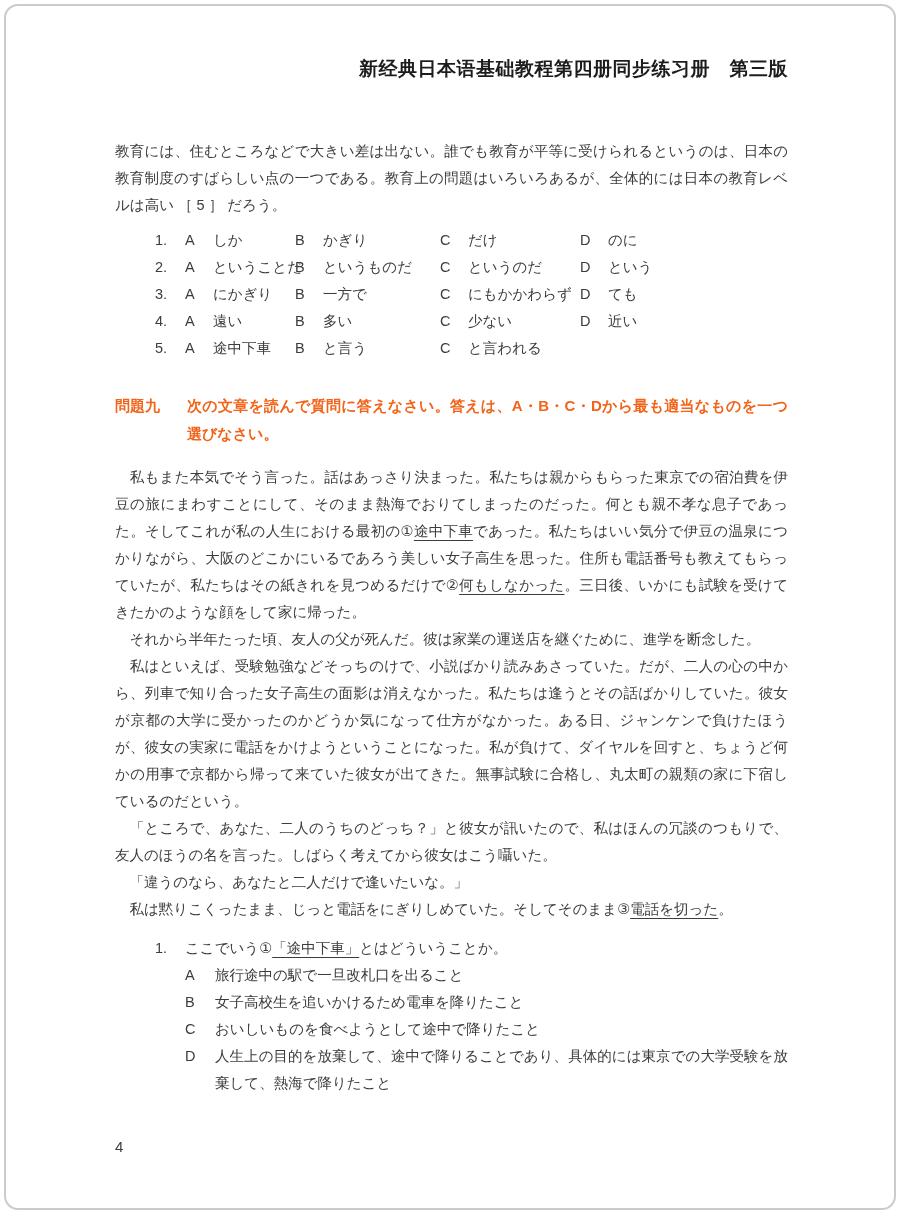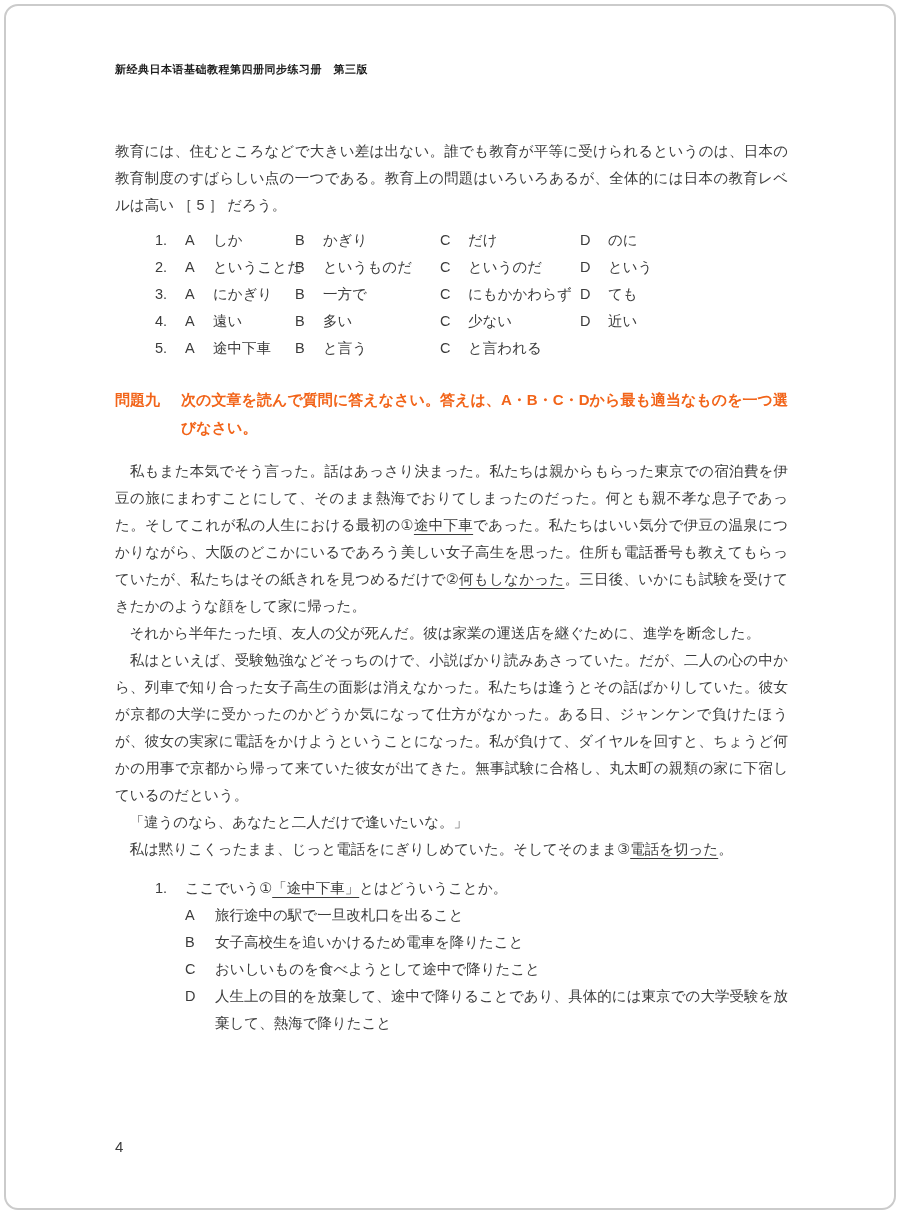--- a/index.html
+++ b/index.html
@@ -13,49 +13,51 @@
     position:absolute; top:4px; left:4px; right:4px; bottom:4px;
     background:#ffffff;
     border:2px solid #cbcbcb;
     border-radius:14px;
     padding:54px 106px 0 109px;
     font-size:14.5px;
     line-height:27px;
     overflow:hidden;
   }
   .header {
-    font-size:11px;
+    font-size:19px;
     line-height:18px;
     font-weight:700;
     color:#1c1c1c;
     letter-spacing:0.5px;
     margin-bottom:60px;
+    text-align:right;
   }
   .para { text-align:justify; }
   .u { text-decoration:underline; text-underline-offset:3.5px;margin-top:16px; }
 
   
   .cloze-table { margin-top:8px; padding-left:40px; }
   .cloze-row {
     display:grid;
     grid-template-columns:30px 110px 145px 140px auto;
     line-height:27px;
     white-space:nowrap;
   }
   .c-num { }
   .c-letter { display:inline-block; width:28px; }
 
   
   .prompt {
-    margin-top:24px;
+    margin-top:30px;
     display:flex;
     color:var(--accent,#f26419);
     font-size:15px;
     font-weight:700;
     line-height:28px;
+    gap:6px;
   }
   .prompt-label { flex:none; width:66px; }
   .prompt-text { flex:1; text-align:justify; }
 
   
   .passage { margin-top:16px; }
   .passage .para { margin:0; }
 
   
   .question { margin-top:12px; padding-left:40px; }
@@ -130,20 +132,21 @@
 
   <h2 class="prompt">
     <span class="prompt-label">問題九</span>
     <span class="prompt-text">次の文章を読んで質問に答えなさい。答えは、A・B・C・Dから最も適当なものを一つ選びなさい。</span>
   </h2>
 
   <section class="passage">
     <p class="para"><span>　私もまた本気でそう言った。話はあっさり決まった。私たちは親からもらった東京での宿泊費を伊豆の旅にまわすことにして、そのまま熱海でおりてしまったのだった。何とも親不孝な息子であった。そしてこれが私の人生における最初の①</span><span class="u">途中下車</span><span>であった。私たちはいい気分で伊豆の温泉につかりながら、大阪のどこかにいるであろう美しい女子高生を思った。住所も電話番号も教えてもらっていたが、私たちはその紙きれを見つめるだけで②</span><span class="u">何もしなかった</span><span>。三日後、いかにも試験を受けてきたかのような顔をして家に帰った。</span></p>
     <p class="para"><span>　それから半年たった頃、友人の父が死んだ。彼は家業の運送店を継ぐために、進学を断念した。</span></p>
     <p class="para"><span>　私はといえば、受験勉強などそっちのけで、小説ばかり読みあさっていた。だが、二人の心の中から、列車で知り合った女子高生の面影は消えなかった。私たちは逢うとその話ばかりしていた。彼女が京都の大学に受かったのかどうか気になって仕方がなかった。ある日、ジャンケンで負けたほうが、彼女の実家に電話をかけようということになった。私が負けて、ダイヤルを回すと、ちょうど何かの用事で京都から帰って来ていた彼女が出てきた。無事試験に合格し、丸太町の親類の家に下宿しているのだという。</span></p>
+    <p class="para"><span>　「ところで、あなた、二人のうちのどっち？」と彼女が訊いたので、私はほんの冗談のつもりで、友人のほうの名を言った。しばらく考えてから彼女はこう囁いた。</span></p>
     <p class="para"><span>　「違うのなら、あなたと二人だけで逢いたいな。」</span></p>
     <p class="para"><span>　私は黙りこくったまま、じっと電話をにぎりしめていた。そしてそのまま③</span><span class="u">電話を切った</span><span>。</span></p>
   </section>
 
   <div class="question">
     <div class="q-stem-row">
       <span class="q-num">1.</span>
       <span class="q-stem"><span>ここでいう①</span><span class="u">「途中下車」</span><span>とはどういうことか。</span></span>
     </div>
     <div class="q-options">

